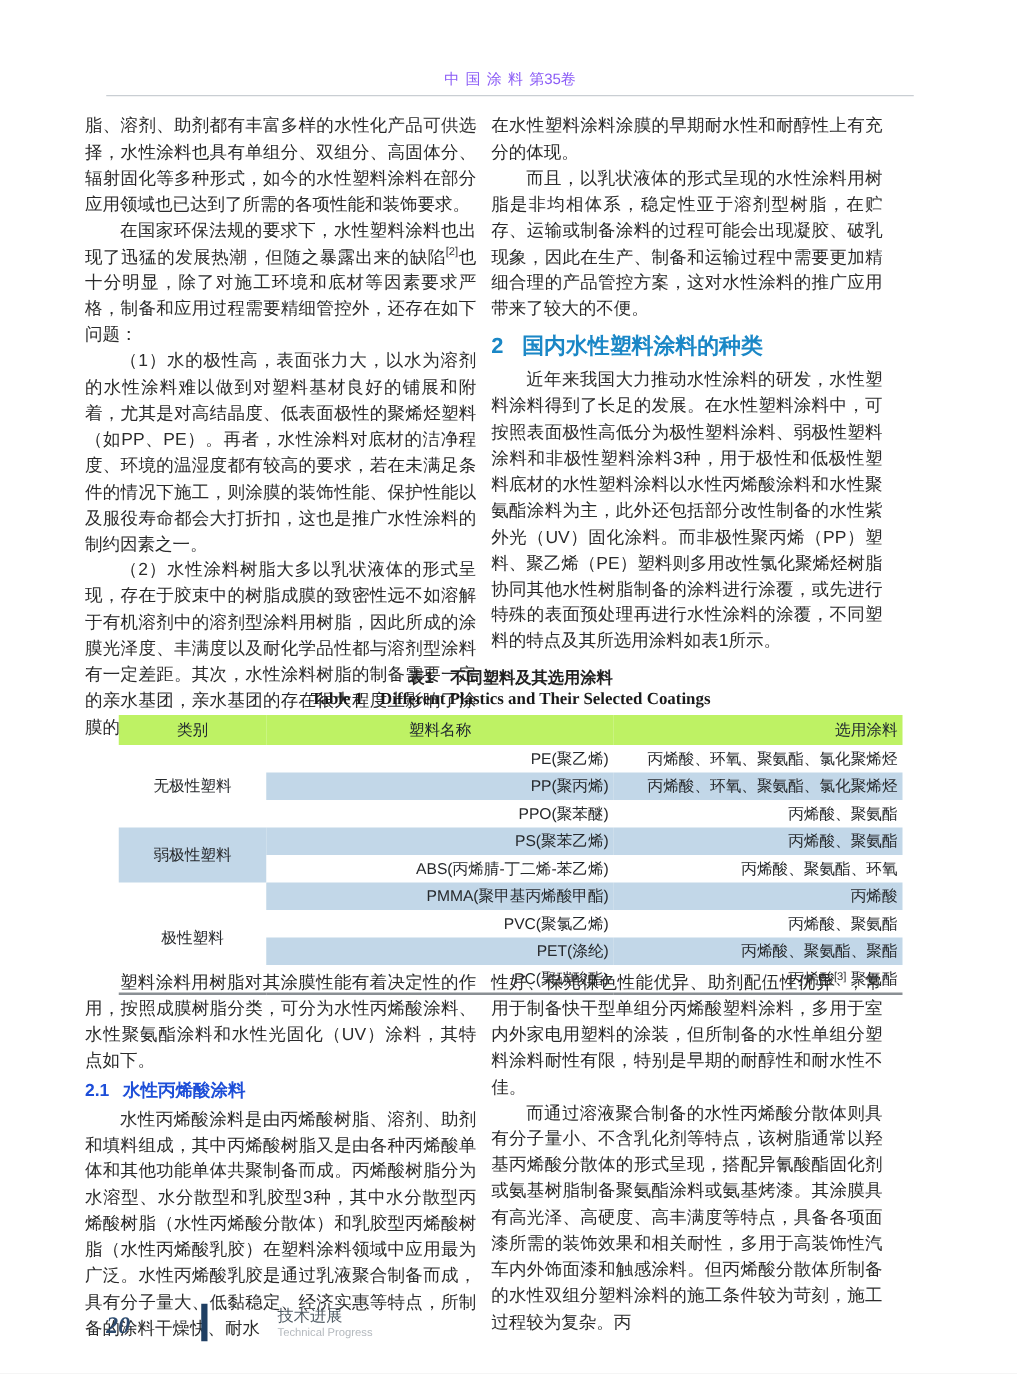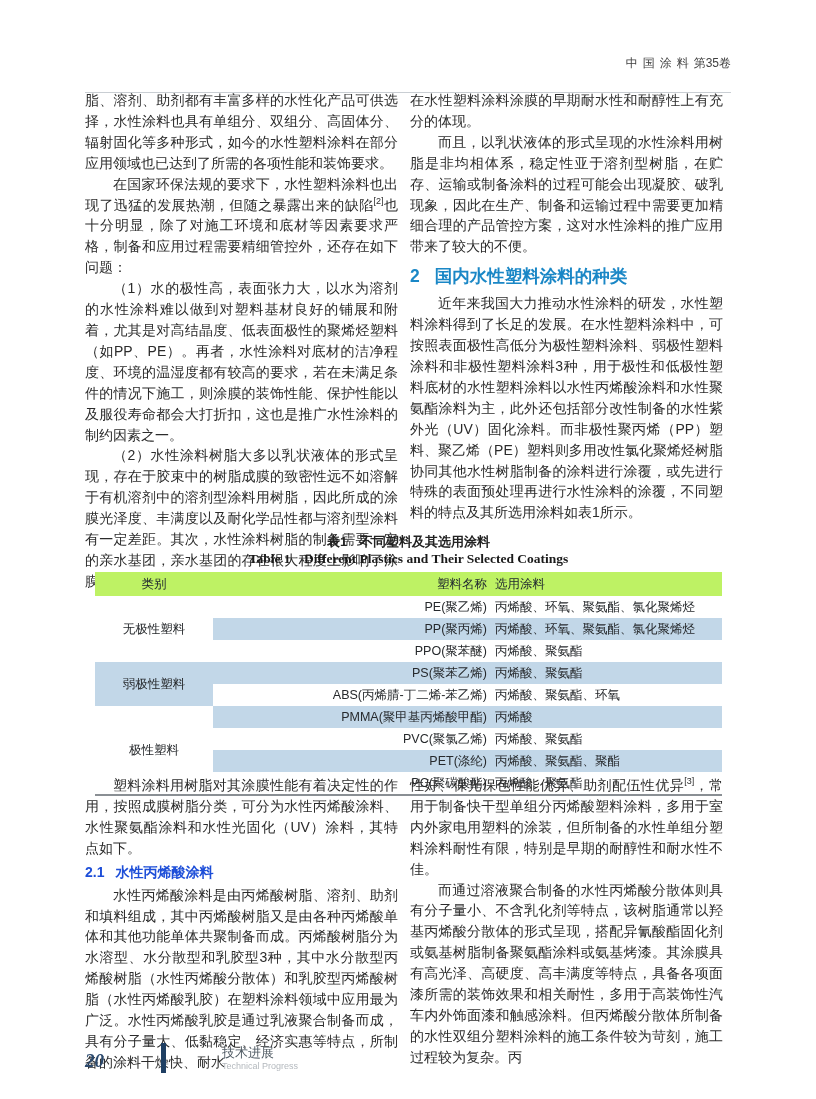--- a/index.html
+++ b/index.html
@@ -5,27 +5,27 @@
   html,body { margin:0; padding:0; background:#e8e8e8; }
   .page {
     position:relative; width:816px; height:1099px; margin:0 auto;
     background:#ffffff; overflow:hidden;
     font-family:"Liberation Sans", sans-serif;
     color:#2b2b2b;
   }
   
   .hdr {
     position:absolute; top:52px; left:85px; width:646px; height:20px;
-    display:flex; justify-content:flex-end; align-items:flex-end;
+    display:flex; justify-content:center; align-items:flex-end;
     border-bottom:1px solid #c9ced3;
-    color:#404040; font-size:12px; padding-bottom:20px;
+    color:#8b5cf6; font-size:12px; padding-bottom:4px;
   }
   .hdr .journal { letter-spacing:5px; }
   
-  .cols { position:absolute; left:85px; width:646px; display:flex; gap:12px; }
+  .cols { position:absolute; left:68px; width:646px; display:flex; gap:12px; }
   .cols-top { top:90px; }
   .cols-bottom { top:775px; }
   .col { width:313px; font-size:14px; line-height:20.9px; text-align:justify; }
   .col p { margin:0; text-indent:2em; }
   .col p.noindent { text-indent:0; }
   sup { font-size:9px; line-height:0; }
   
   .sec-h {
     display:flex; align-items:baseline; margin:7px 0 5px 0;
     color:#1a87c6; font-weight:bold; font-size:17.5px; line-height:24px;
@@ -48,21 +48,21 @@
     width:100%; border-collapse:collapse; margin-top:5px;
     font-size:12.5px; color:#26292c;
     border-bottom:2px solid #8a8f94;
   }
   table.plastics th {
     background:#bef264; font-weight:normal; padding:3.5px 4px; color:#20282f;
   }
   table.plastics td { padding:2.5px 4px; }
   table.plastics .c1 { width:110px; text-align:center; }
   table.plastics .c2 { width:250px; text-align:right; padding-left:24px; }
-  table.plastics .c3 { text-align:left;font-family:Liberation Mono, monospace; }
+  table.plastics .c3 { text-align:right;font-family:Liberation Mono, monospace; }
   table.plastics td.bs { background:#c2d7e8;margin-top:37px; }
   
   .footer { position:absolute; left:85px; top:1042px; display:flex; align-items:center; height:32px;gap:48px; }
   .page-num {
     font-family:"Liberation Serif", serif; font-style:italic; font-weight:bold;
     color:#2c4a6e; font-size:19px; margin-right:9px; align-self:flex-end; line-height:26px;
   }
   .footer-bar { width:5px; height:30px; background:#1f3f63; margin-right:8px; }
   .footer-labels { display:flex; flex-direction:column; }
   .footer-cn { font-size:13px; color:#4f5a63; line-height:15px; }
@@ -96,21 +96,21 @@
     </div>
   </div>
 
   <div class="table-block">
     <div class="tbl-title-cn">表1　不同塑料及其选用涂料</div>
     <div class="tbl-title-en">Table 1　Different Plastics and Their Selected Coatings</div>
     <table class="plastics">
       <thead>
         <tr>
           <th class="c1">类别</th>
-          <th class="c2" style="text-align:right; padding-left:4px;">塑料名称</th>
+          <th class="c2" style="text-align:center; padding-left:4px;">塑料名称</th>
           <th class="c3">选用涂料</th>
         </tr>
       </thead>
       <tbody>
         <tr>
           <td class="c1" rowspan="3">无极性塑料</td>
           <td class="c2">PE(聚乙烯)</td>
           <td class="c3">丙烯酸、环氧、聚氨酯、氯化聚烯烃</td>
         </tr>
         <tr>

